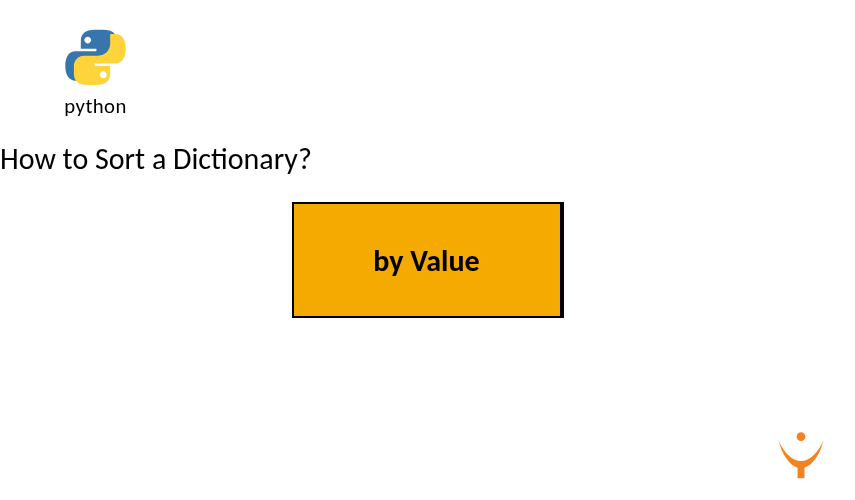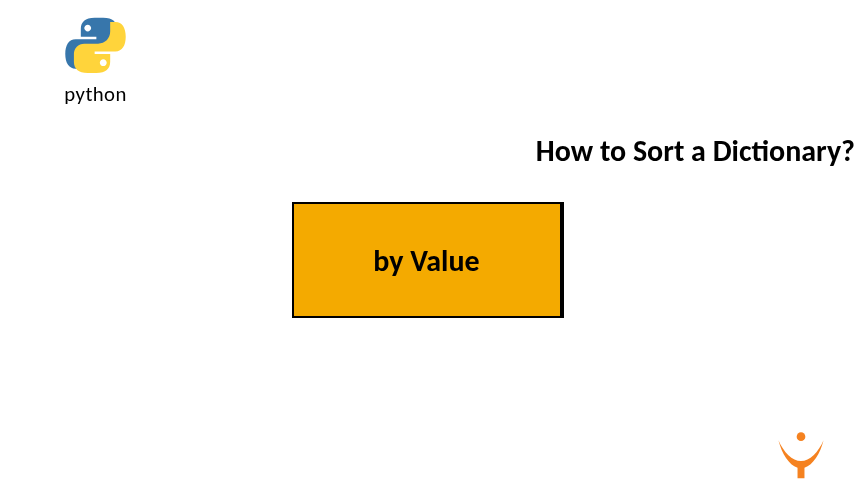--- a/index.html
+++ b/index.html
@@ -10,43 +10,43 @@
     body {
       width: 855px;
       height: 500px;
       background: #ffffff;
       font-family: Calibri, Arial, sans-serif;
       position: relative;
       overflow: hidden;
     }
     .python-logo {
       position: absolute;
-      top: 16px;
+      top: 28px;
       left: 48px;
       width: 95px;
       height: 95px;
     }
     .python-logo svg {
       width: 100%;
       height: 100%;
     }
     .python-text {
       font-family: Calibri, Arial, sans-serif;
       font-size: 24px;
       color: #4a6a8a;
       letter-spacing: 0.5px;
     }
     .title {
       position: absolute;
-      top: 132px;
+      top: 140px;
       left: 0;
       right: 0;
-      text-align: right;
+      text-align: left;
       font-size: 30px;
-      font-weight: bold;
+      font-weight: normal;
       color: #000000;
     }
     .options-container {
       position: absolute;
       top: 202px;
       left: 50%;
       transform: translateX(-50%);
       display: flex;
       border: 2px solid #000000;
       flex-direction: column;

